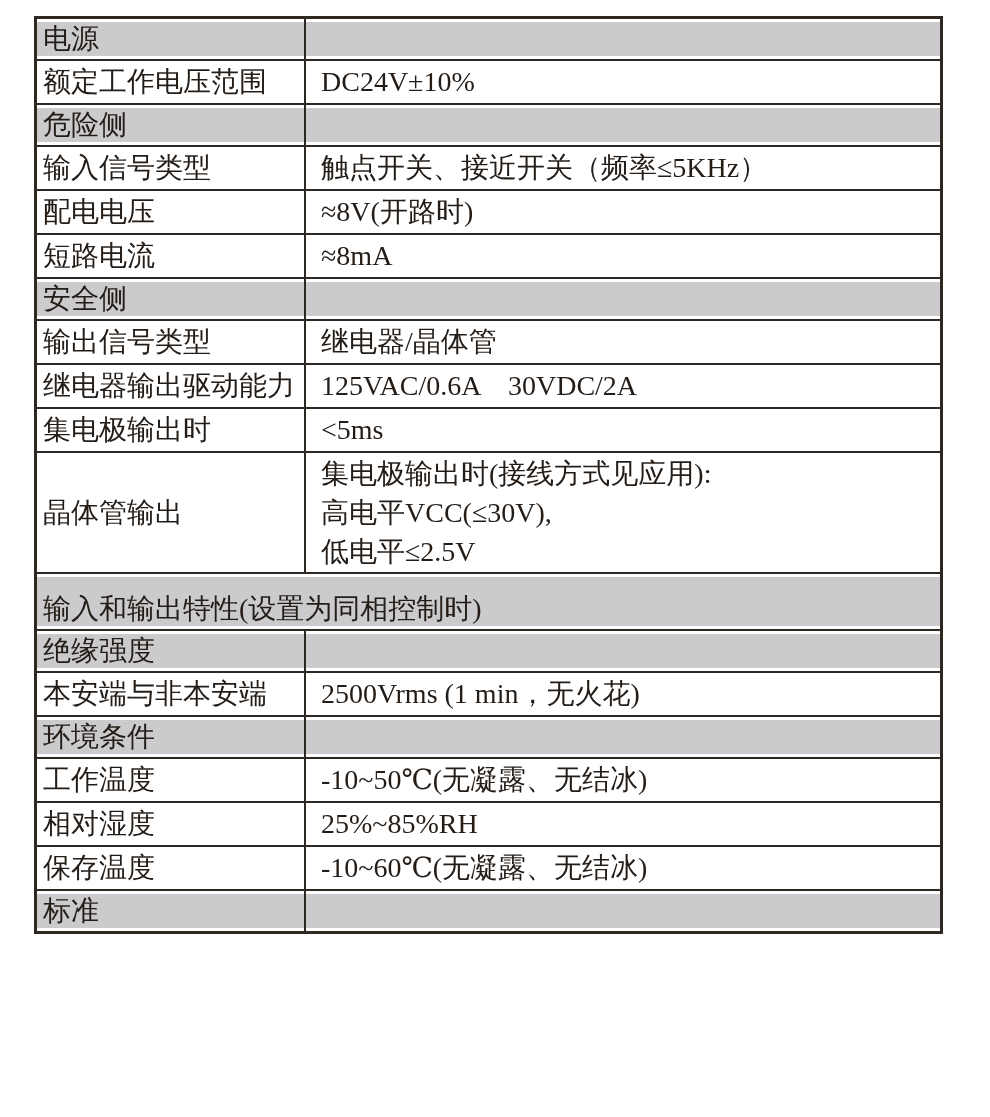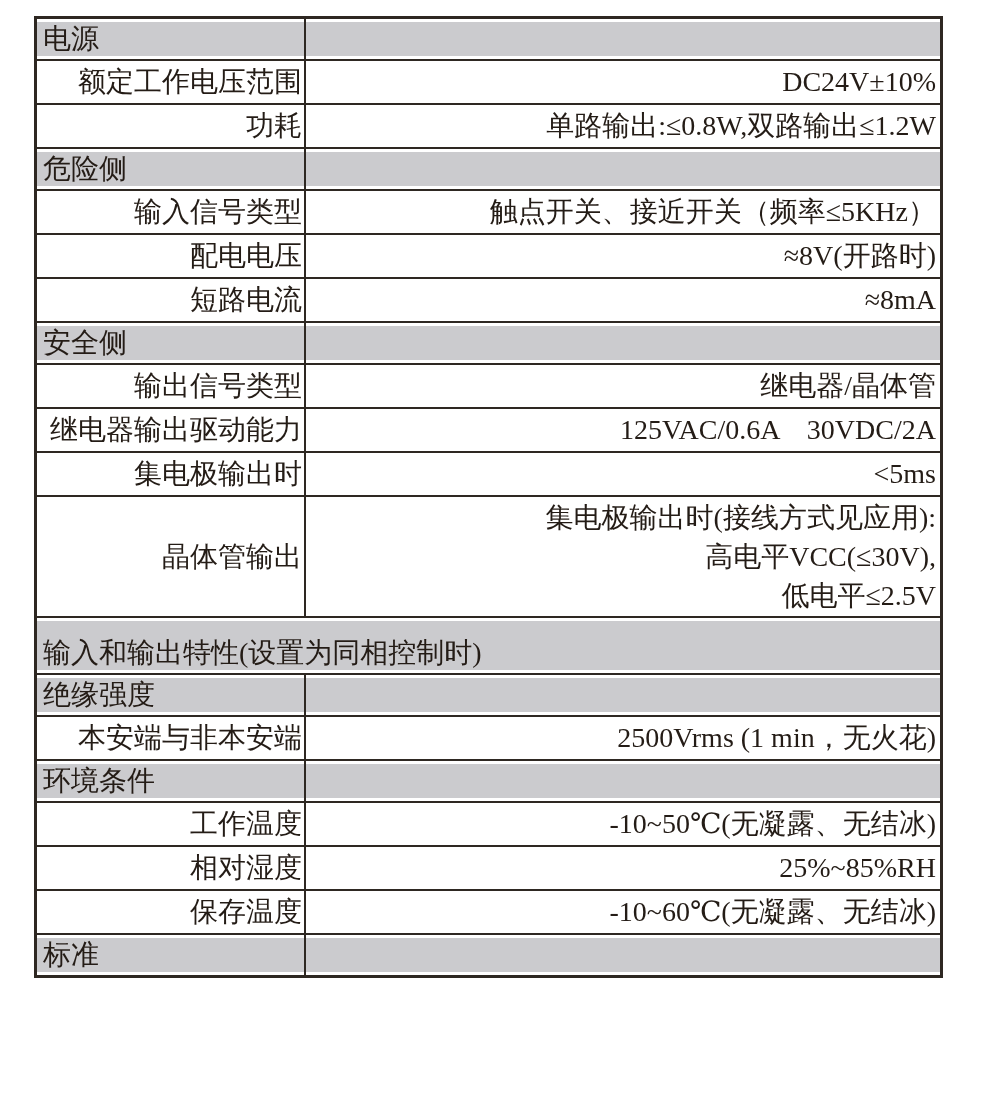--- a/index.html
+++ b/index.html
@@ -29,51 +29,47 @@
     line-height: 38px;
     vertical-align: middle;
     overflow: hidden;
     white-space: nowrap;
   }
   td.c1 {
     width: 259px;
     padding: 1px 2px 1px 6px;
   }
   td.c2 {
-    padding: 1px 4px 1px 0;
+    padding: 1px 4px 1px 15px;
   }
   td.full {
     padding: 16px 4px 1px 6px;
   }
   td.gray {
     background: #cbcbce;
     box-shadow: inset 0 3px 0 #ffffff, inset 0 -3px 0 #ffffff;
   }
   tr.section td { height: 37px; }
-  tr.kv td { height: 40px; text-align: right; }
+  tr.kv td { height: 40px; }
   td.top { vertical-align: top; }
   .line { line-height: 39px; }
 </style>
 </head>
 <body>
 
 <div class="table-wrap">
   <table class="spec">
     <tbody>
         <tr class="section">
           <td class="c1 gray">电源</td>
           <td class="c2 gray"></td>
         </tr>
         <tr class="kv">
           <td class="c1">额定工作电压范围</td>
           <td class="c2"><span>DC24V±10%</span></td>
-        </tr>
-        <tr class="kv">
-          <td class="c1">功耗</td>
-          <td class="c2"><span>单路输出:≤0.8W,双路输出≤1.2W</span></td>
         </tr>
         <tr class="section">
           <td class="c1 gray">危险侧</td>
           <td class="c2 gray"></td>
         </tr>
         <tr class="kv">
           <td class="c1">输入信号类型</td>
           <td class="c2"><span>触点开关、接近开关（频率≤5KHz）</span></td>
         </tr>
         <tr class="kv">

